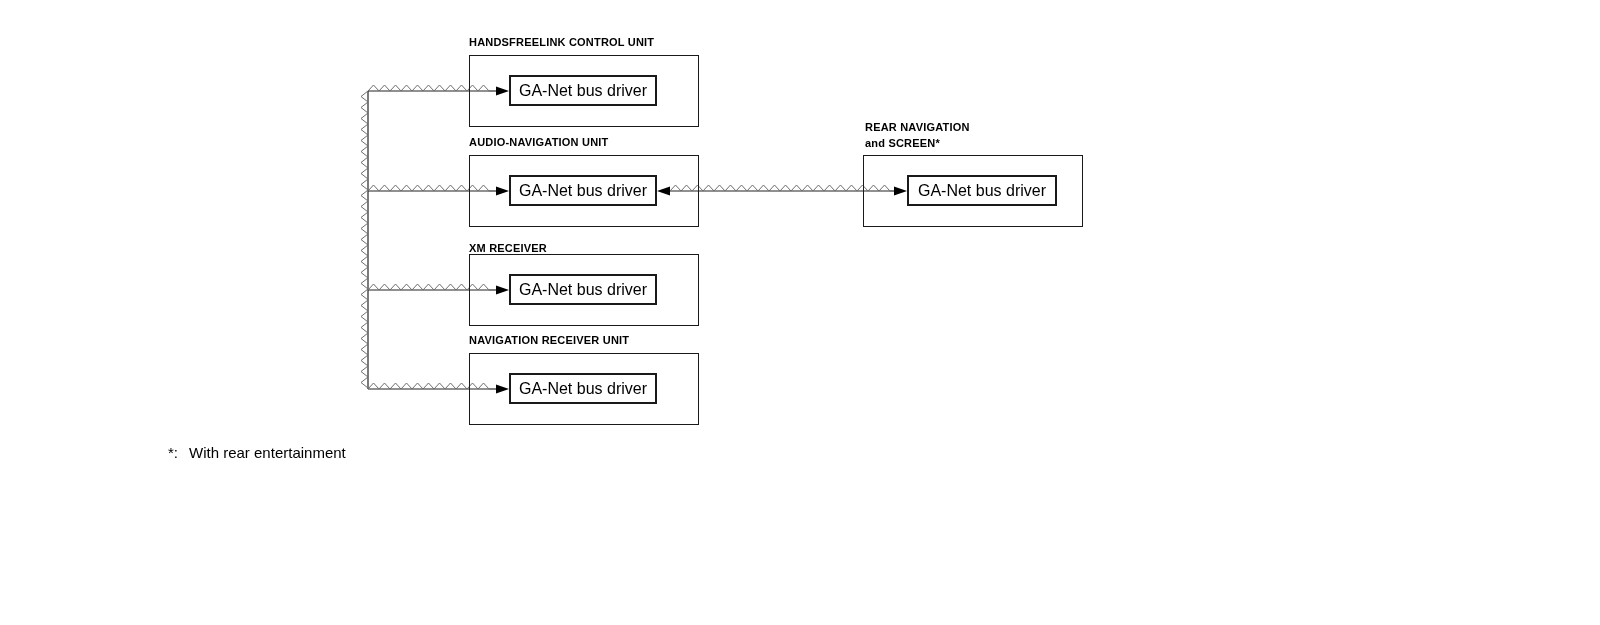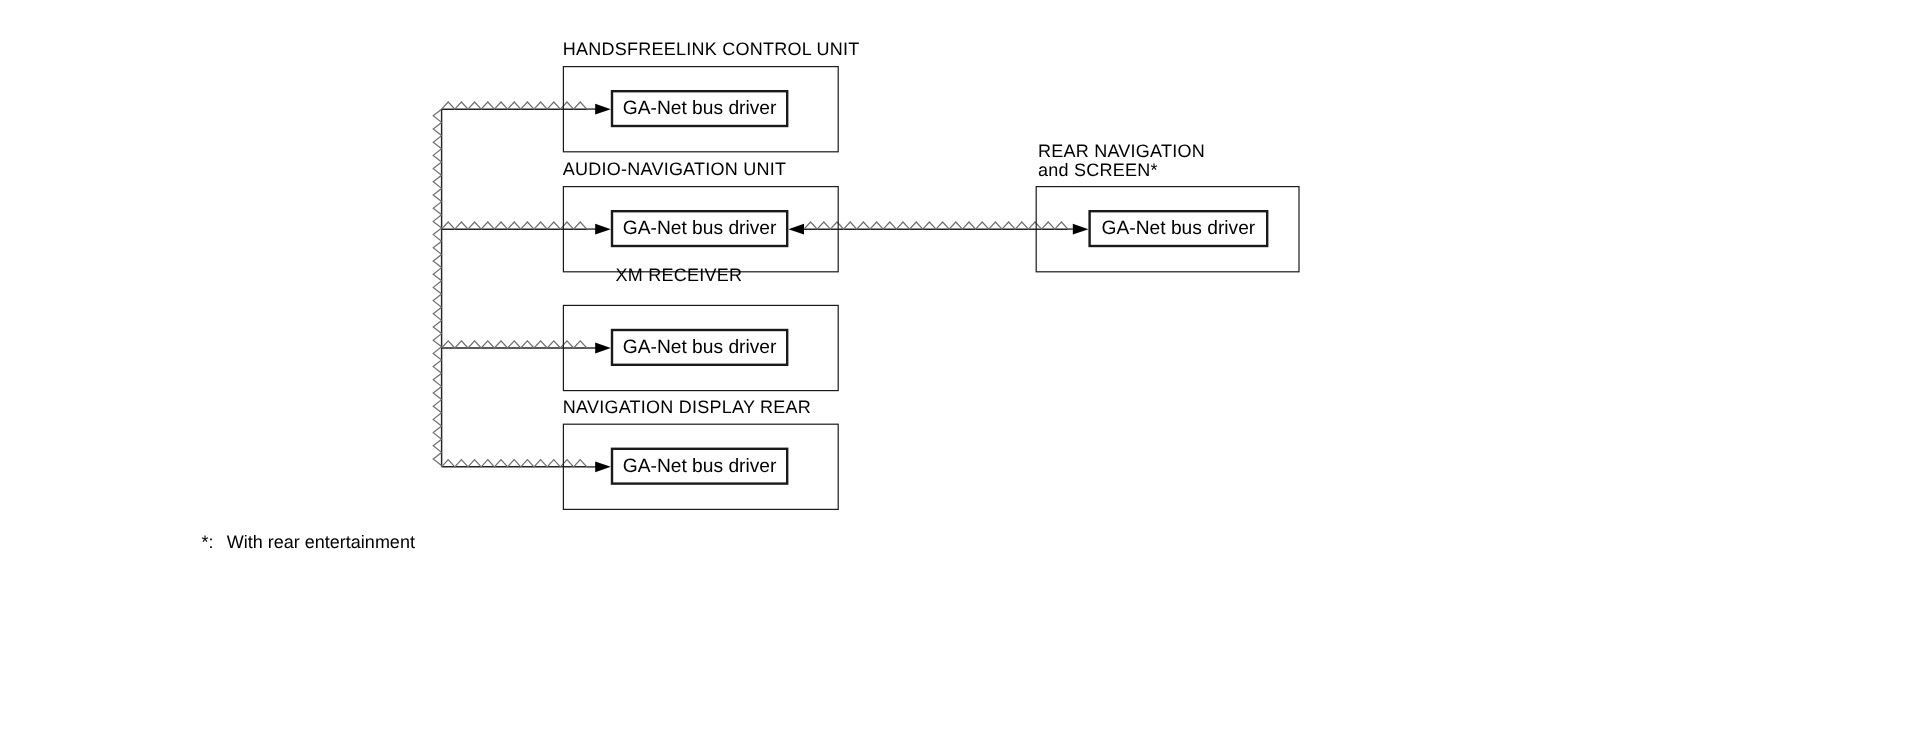--- a/index.html
+++ b/index.html
@@ -12,24 +12,25 @@
     color: #000000;
     overflow: hidden;
   }
   #wires {
     position: absolute;
     left: 0; top: 0;
     width: 1600px; height: 625px;
   }
   .unit-label {
     position: absolute;
-    font-size: 15px;
+    font-size: 11px;
     line-height: 16px;
     letter-spacing: 0.2px;
     white-space: nowrap;
+    font-weight: bold;
   }
   .unit-box {
     position: absolute;
     box-sizing: border-box;
     border: 1.5px solid #1a1a1a;
     background: transparent;
   }
   .driver-box {
     position: absolute;
     box-sizing: border-box;
@@ -48,21 +49,21 @@
     font-size: 15px;
     line-height: 17px;
   }
   
   .u0-label { left: 469px; top: 34px; }
   .u0-box   { left: 469px; top: 55px;  width: 230px; height: 72px; }
   .u0-drv   { left: 509px; top: 75px;  width: 148px; height: 31px; }
   .u1-label { left: 469px; top: 134px; text-align: center; }
   .u1-box   { left: 469px; top: 155px; width: 230px; height: 72px; }
   .u1-drv   { left: 509px; top: 175px; width: 148px; height: 31px; }
-  .u2-label { left: 469px; top: 222px; margin-left: 44px; }
+  .u2-label { left: 469px; top: 240px; }
   .u2-box   { left: 469px; top: 254px; width: 230px; height: 72px; }
   .u2-drv   { left: 509px; top: 274px; width: 148px; height: 31px; }
   .u3-label { left: 469px; top: 332px; }
   .u3-box   { left: 469px; top: 353px; width: 230px; height: 72px; }
   .u3-drv   { left: 509px; top: 373px; width: 148px; height: 31px; }
   
   .u4-label { left: 865px; top: 119px; }
   .u4-box   { left: 863px; top: 155px; width: 220px; height: 72px; }
   .u4-drv   { left: 907px; top: 175px; width: 150px; height: 31px; }
   .fn-pos   { left: 168px; top: 444px; }
@@ -112,21 +113,21 @@
   <div>
     <div class="unit-label u2-label">
       <div>XM RECEIVER</div>
     </div>
     <div class="unit-box u2-box"></div>
     <div class="driver-box u2-drv">GA-Net bus driver</div>
   </div>
 
   <div>
     <div class="unit-label u3-label">
-      <div>NAVIGATION DISPLAY REAR</div>
+      <div>NAVIGATION RECEIVER UNIT</div>
     </div>
     <div class="unit-box u3-box"></div>
     <div class="driver-box u3-drv">GA-Net bus driver</div>
   </div>
 
   <div>
     <div class="unit-label u4-label">
       <div>REAR NAVIGATION</div>
       <div>and SCREEN*</div>
     </div>

